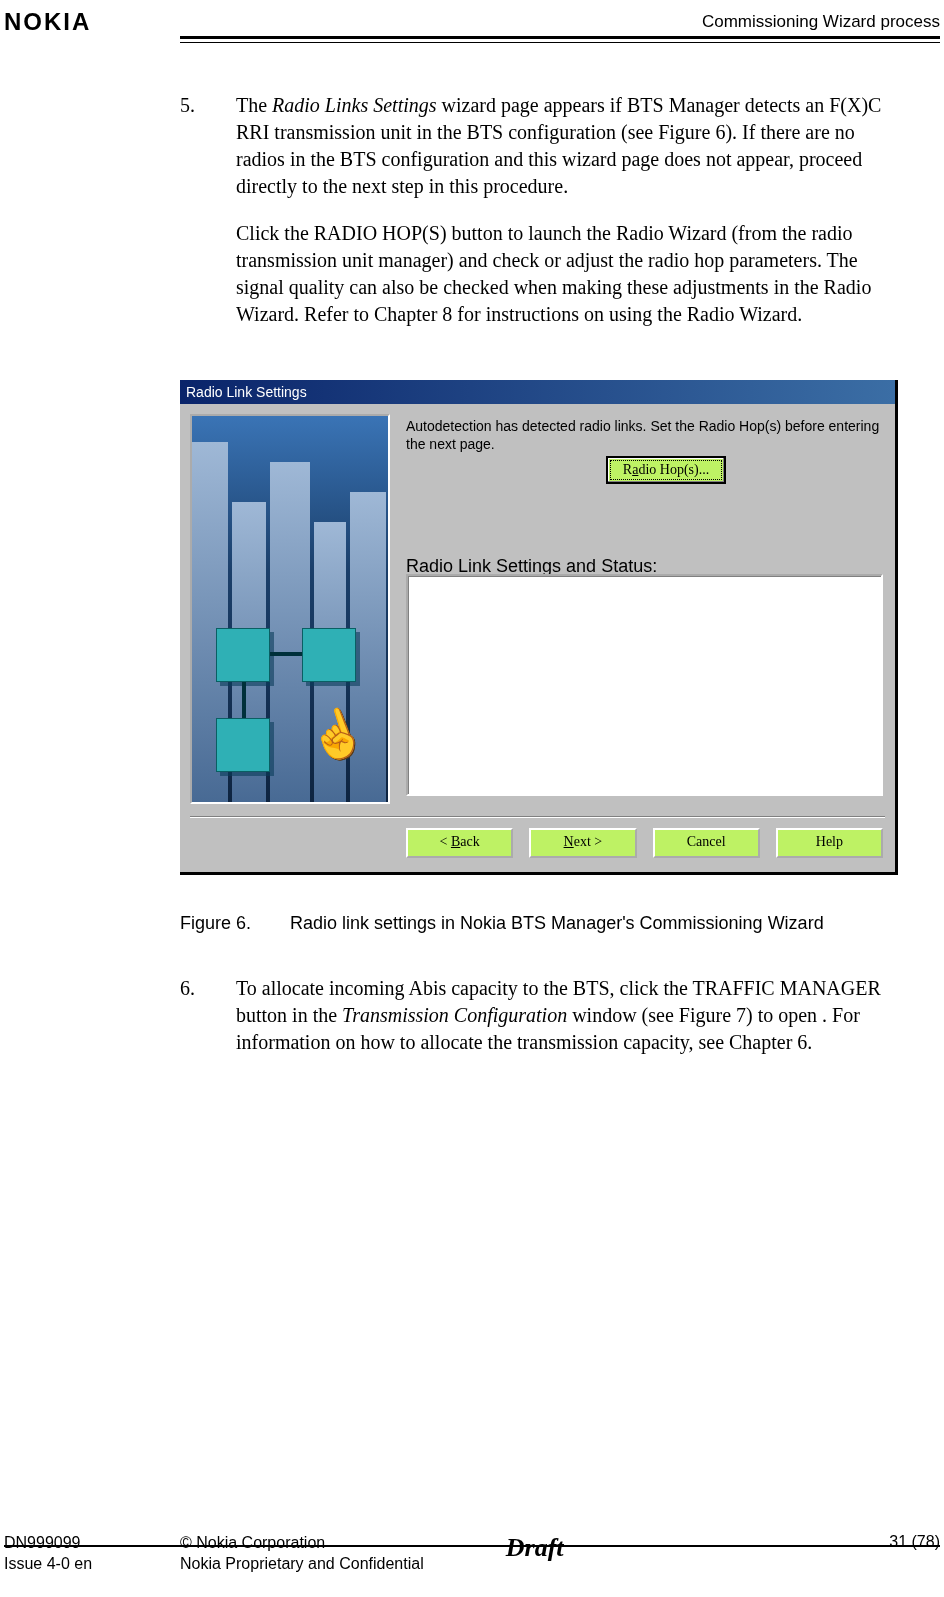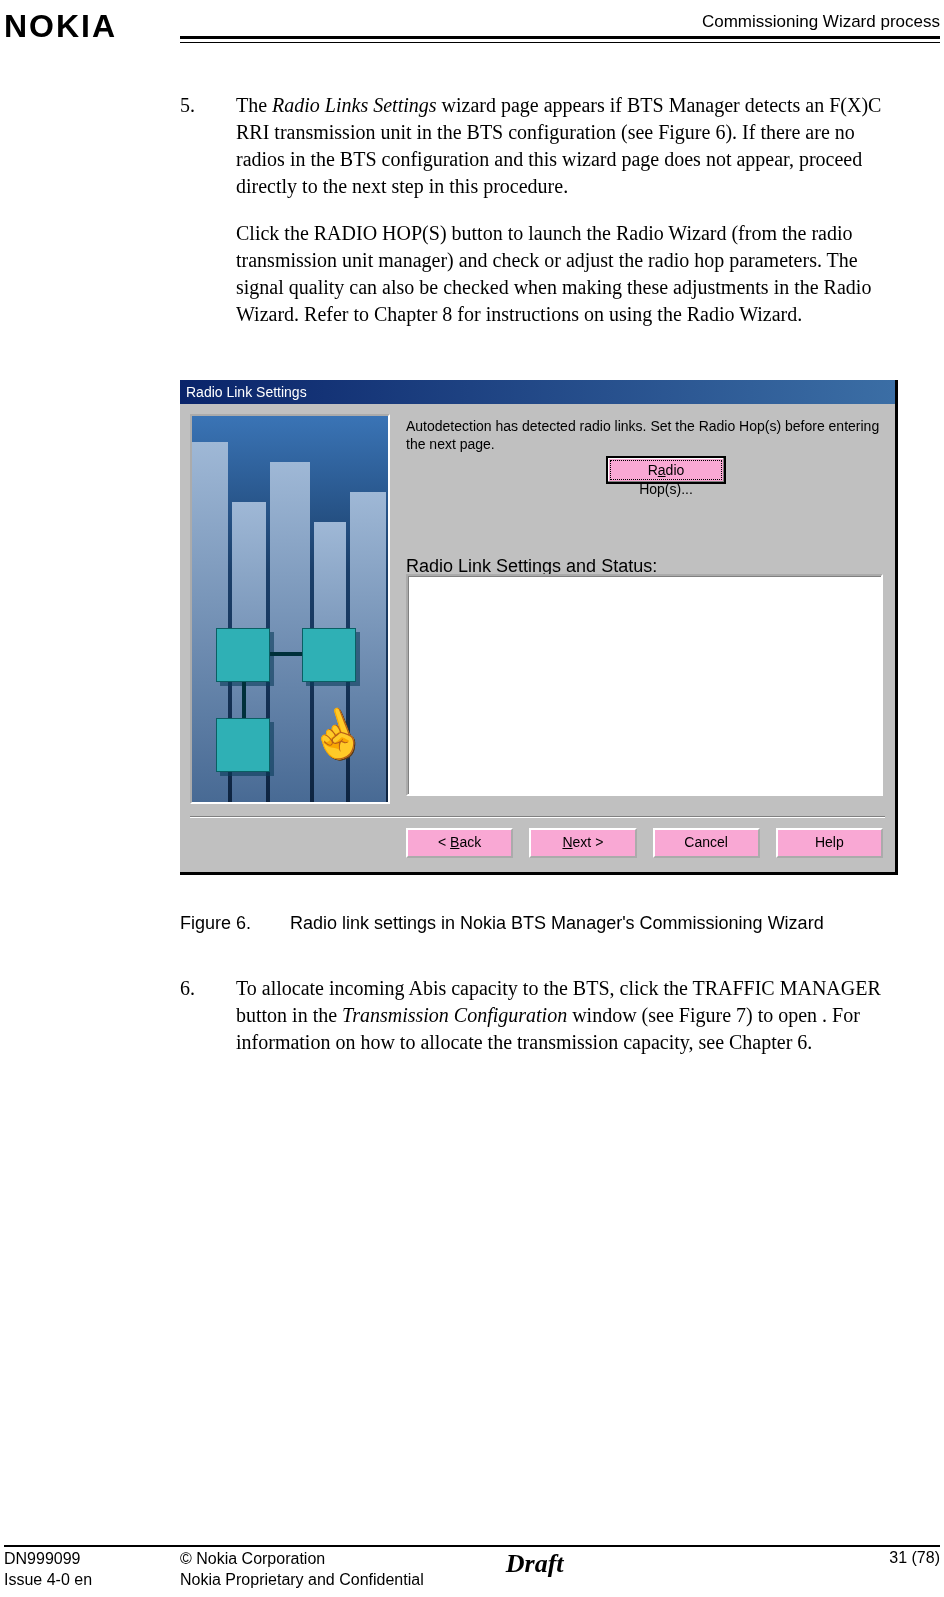--- a/index.html
+++ b/index.html
@@ -1,20 +1,20 @@
 <!DOCTYPE html>
 <html><head>
 <meta charset="utf-8">
 <style>
   * { margin: 0; padding: 0; box-sizing: border-box; }
   html, body { width: 944px; font-family: "Times New Roman", Times, serif; background: #fff; color: #000; }
   .page { position: relative; width: 944px; height: 1597px; }
 
   .header-row { position: absolute; top: 8px; left: 0; right: 0; height: 24px; }
-  .logo { position: absolute; left: 4px; top: 0; font-family: Arial, Helvetica, sans-serif; font-weight: 900; font-size: 32px; letter-spacing: 2px; }
+  .logo { position: absolute; left: 4px; top: 0; font-family: Arial, Helvetica, sans-serif; font-weight: 900; font-size: 24px; letter-spacing: 2px; }
   .header-title { position: absolute; right: 4px; top: 4px; font-family: Arial, Helvetica, sans-serif; font-size: 17px; }
   .top-rule-1 { position: absolute; top: 36px; left: 180px; right: 4px; border-top: 3px solid #000; }
   .top-rule-2 { position: absolute; top: 42px; left: 180px; right: 4px; border-top: 1px solid #000; }
 
   .content { position: absolute; top: 92px; left: 180px; right: 44px; font-size: 20px; line-height: 1.35; }
 
   .step { display: flex; margin-bottom: 32px; }
   .step-num { width: 56px; flex: 0 0 56px; }
   .step-body { flex: 1; }
   .step-body p { margin-bottom: 20px; }
@@ -35,35 +35,35 @@
   .node.n1 { left: 24px; bottom: 120px; }
   .node.n2 { left: 110px; bottom: 120px; }
   .node.n3 { left: 24px; bottom: 30px; }
   .link-h { position: absolute; height: 4px; background: #00303a; left: 78px; bottom: 146px; width: 32px; }
   .link-v { position: absolute; width: 4px; background: #00303a; left: 50px; bottom: 84px; height: 36px; }
   .hand { position: absolute; left: 116px; bottom: 36px; font-size: 46px; transform: rotate(-20deg); color: #d8a878; text-shadow: 1px 1px 0 #5a3a1a; }
 
   .right-pane { flex: 1; position: relative; }
   .instr-text { font-size: 14px; line-height: 1.25; padding-top: 4px; }
   .radio-hop-btn { position: absolute; top: 42px; left: 200px; width: 120px; height: 28px; }
-  .win-btn { background: #f9a8d4; border: 2px outset #fff; font-family: Liberation Sans, sans-serif; font-size: 14px; text-align: center; padding: 3px 12px; }
+  .win-btn { background: #bef264; border: 2px outset #fff; font-family: Liberation Serif, serif; font-size: 14px; text-align: center; padding: 3px 12px; }
   .win-btn.focus { outline: 1px dotted #000; outline-offset: -5px; border: 2px solid #000; box-shadow: inset -1px -1px #808080, inset 1px 1px #fff; }
   .section-label { position: absolute; top: 140px; left: 0; font-size: 18px; }
   .listbox { position: absolute; top: 160px; left: 0; right: 0; height: 222px; background: #fff; border: 2px inset #fff; box-shadow: inset 1px 1px #808080; }
 
   .dlg-sep { height: 2px; margin: 4px 10px 0 10px; border-top: 1px solid #808080; border-bottom: 1px solid #fff; }
   .dlg-btnrow { display: flex; justify-content: center; padding: 10px 12px 14px 10px; gap: 16px; margin-left: 216px; }
   .dlg-btnrow .win-btn { width: 108px; height: 30px; }
   .ul { text-decoration: underline; }
 
   .figure-caption { font-family: Arial, Helvetica, sans-serif; font-size: 18px; margin-top: 36px; margin-bottom: 40px; display: flex; }
   .figure-caption .fc-num { width: 110px; flex: 0 0 110px; }
 
   .bottom-rule { position: absolute; bottom: 50px; left: 4px; right: 4px; border-top: 2px solid #000; }
-  .footer { position: absolute; bottom: 6px; left: 4px; right: 4px; font-family: Arial, Helvetica, sans-serif; font-size: 16px; display: grid; grid-template-columns: 176px 1fr auto 1fr auto; align-items: start; }
+  .footer { position: absolute; bottom: 22px; left: 4px; right: 4px; font-family: Arial, Helvetica, sans-serif; font-size: 16px; display: grid; grid-template-columns: 176px 1fr auto 1fr auto; align-items: start; }
   .footer .col1 { line-height: 1.3; }
   .footer .col2 { line-height: 1.3; }
   .footer .draft { font-family: "Times New Roman", Times, serif; font-style: italic; font-weight: bold; font-size: 26px; text-align: center; }
   .footer .page-num { text-align: right; }
 </style>
 </head>
 <body>
 
 <div class="page">
 

